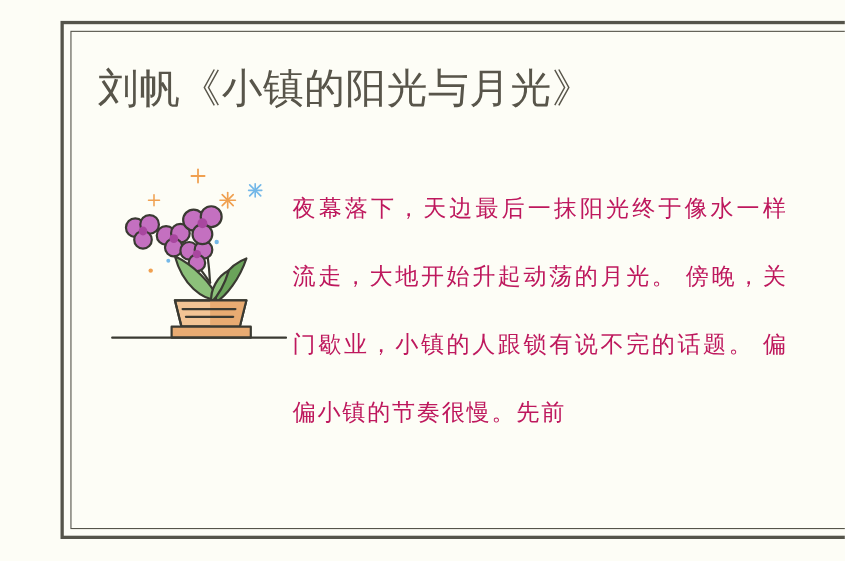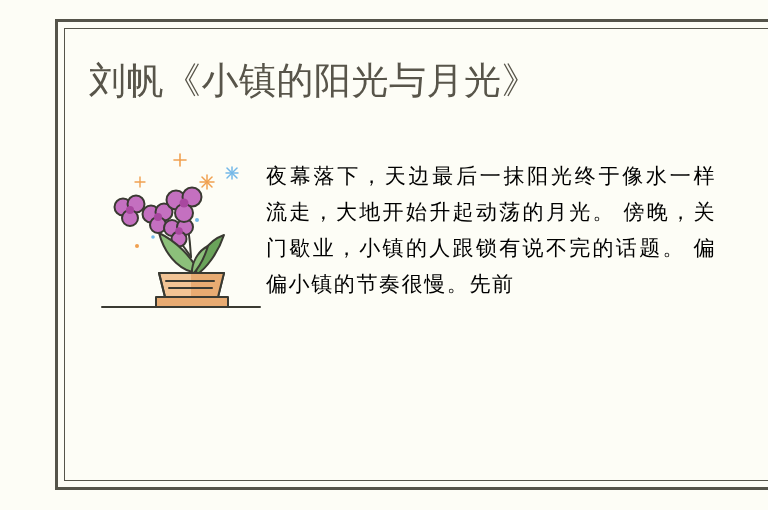--- a/index.html
+++ b/index.html
@@ -83,22 +83,22 @@
     height: 165px;
   }
 
   
   .body-text {
     position: absolute;
     left: 190px;
     top: 18px;
     width: 450px;
     font-size: 21px;
-    line-height: 36px;
-    color: #000000;
+    line-height: 62px;
+    color: #be185d;
     font-family: "Liberation Serif", "DejaVu Serif", serif;
     letter-spacing: 1.6px;
     text-align: justify;
     text-justify: inter-character;
     word-break: break-all;
   }
 </style>
 </head>
 <body>
 

